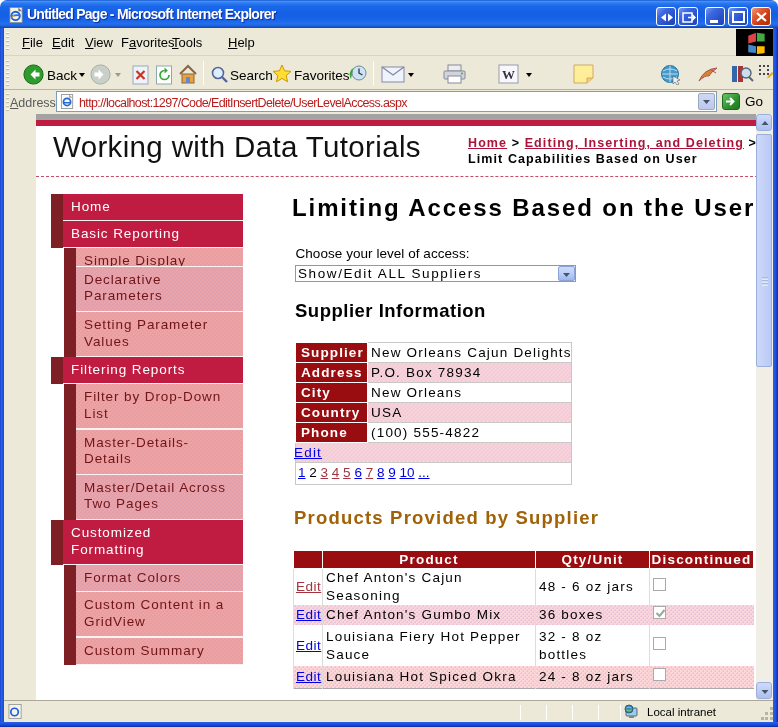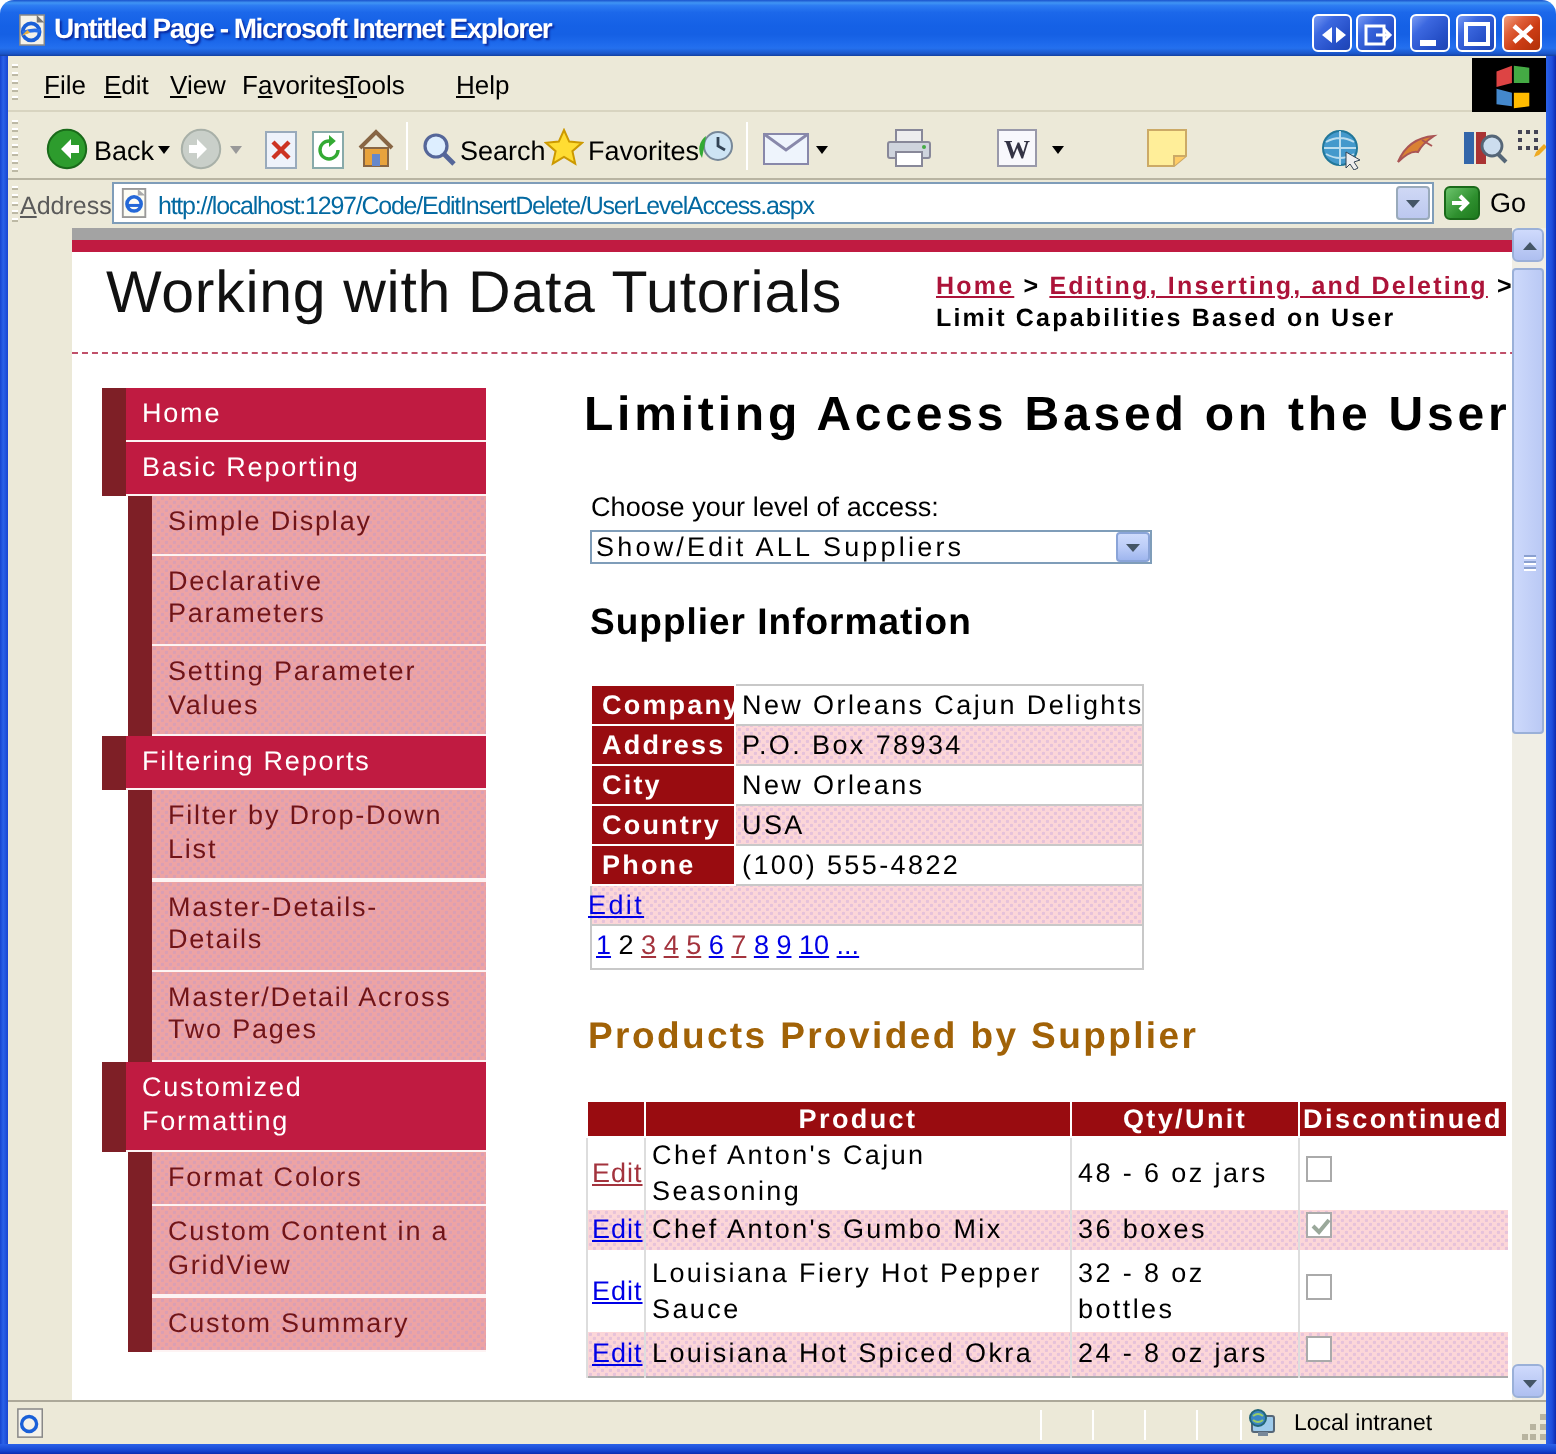--- a/index.html
+++ b/index.html
@@ -27,21 +27,21 @@
 
 #toolbar { position:absolute; left:4px; top:56px; width:769px; height:34px; background:#ece9d8; border-bottom:1px solid #b8b4a2; }
 .ti { position:absolute; top:0; }
 .tsep { position:absolute; top:5px; width:1px; height:24px; background:#c8c4b0; border-right:1px solid #fff; }
 .tlabel { position:absolute; top:10px; font-size:13.5px; color:#000; }
 .darr { position:absolute; top:15px; width:0; height:0; border-left:3.5px solid transparent; border-right:3.5px solid transparent; border-top:4px solid #000; }
 
 #addrbar { position:absolute; left:4px; top:90px; width:769px; height:24px; background:#ece9d8; }
 #addrlabel { position:absolute; left:6px; top:6px; font-size:12.5px; color:#5a5a5a; }
 #addrfield { position:absolute; left:52px; top:1px; width:661px; height:21px; background:#fff; border:1px solid #7f9db9; }
-#addrurl { position:absolute; left:22px; top:4px; font-size:12.5px; letter-spacing:-0.62px; color:#0369a1; white-space:nowrap; }
+#addrurl { position:absolute; left:22px; top:4px; font-size:12.5px; letter-spacing:-0.62px; color:#b91c1c; white-space:nowrap; }
 #addrdrop { position:absolute; right:1px; top:1px; width:17px; height:17px; background:linear-gradient(180deg,#cfd8f5,#bcc8ef); border:1px solid #9ab; border-radius:2px; }
 #gobtn { position:absolute; left:718px; top:3px; width:18px; height:17px; border-radius:3px; background:linear-gradient(135deg,#6cc46c,#2e8f2e 60%,#1e7a1e); border:1px solid #1a6a1a; }
 #golabel { position:absolute; left:741px; top:4px; font-size:13.5px; color:#000; }
 
 #content { position:absolute; left:4px; top:114px; width:752px; height:586px; background:#fff; border-top:6px solid #a3a3a3; overflow:hidden;margin-left:32px; }
 #redbar { position:absolute; left:0; top:0; width:752px; height:6px; background:#c01b41; }
 #pgheader { position:absolute; left:0; top:6px; width:752px; height:51px; background:#fff; border-bottom:1px dashed #c0506a; }
 #pgtitle { position:absolute; left:17px; top:4px; font-size:29.5px; letter-spacing:0.35px; color:#111; }
 #crumbs { position:absolute; left:432px; top:10px; font-size:12.5px; font-weight:bold; letter-spacing:1.1px; color:#000; line-height:15.5px; }
 #crumbs a { color:#ac1339; }
@@ -271,21 +271,21 @@
     </div>
     <div id="nav">
       <div class="nit nl1" style="height:27.2px">
           <span class="bar"></span>
           <span class="txt">Home</span>
         </div>
       <div class="nit nl1" style="height:27.2px">
           <span class="bar"></span>
           <span class="txt">Basic Reporting</span>
         </div>
-      <div class="nit nl2" style="height:30px">
+      <div class="nit nl2" style="height:19px">
           <span class="bar"></span>
           <span class="txt">Simple Display</span>
         </div>
       <div class="nit nl2" style="height:45.2px">
           <span class="bar"></span>
           <span class="txt">Declarative<br>Parameters</span>
         </div>
       <div class="nit nl2" style="height:45.2px">
           <span class="bar"></span>
           <span class="txt">Setting Parameter<br>Values</span>
@@ -329,21 +329,21 @@
       <div id="sel">
           <span class="st">Show/Edit ALL Suppliers</span>
           <span class="sb"><svg width="15" height="13" viewBox="0 0 15 13">
               <path d="M4 5 l3.5 4 3.5-4z" fill="#456"></path>
             </svg></span>
         </div>
       <div id="h2a">Supplier Information</div>
       <table id="stable">
         <tbody>
             <tr>
-              <td class="h">Company</td>
+              <td class="h">Supplier</td>
               <td>New Orleans Cajun Delights</td>
             </tr>
         <tr>
               <td class="h">Address</td>
               <td class="pinkrow">P.O. Box 78934</td>
             </tr>
         <tr>
               <td class="h">City</td>
               <td>New Orleans</td>
             </tr>

